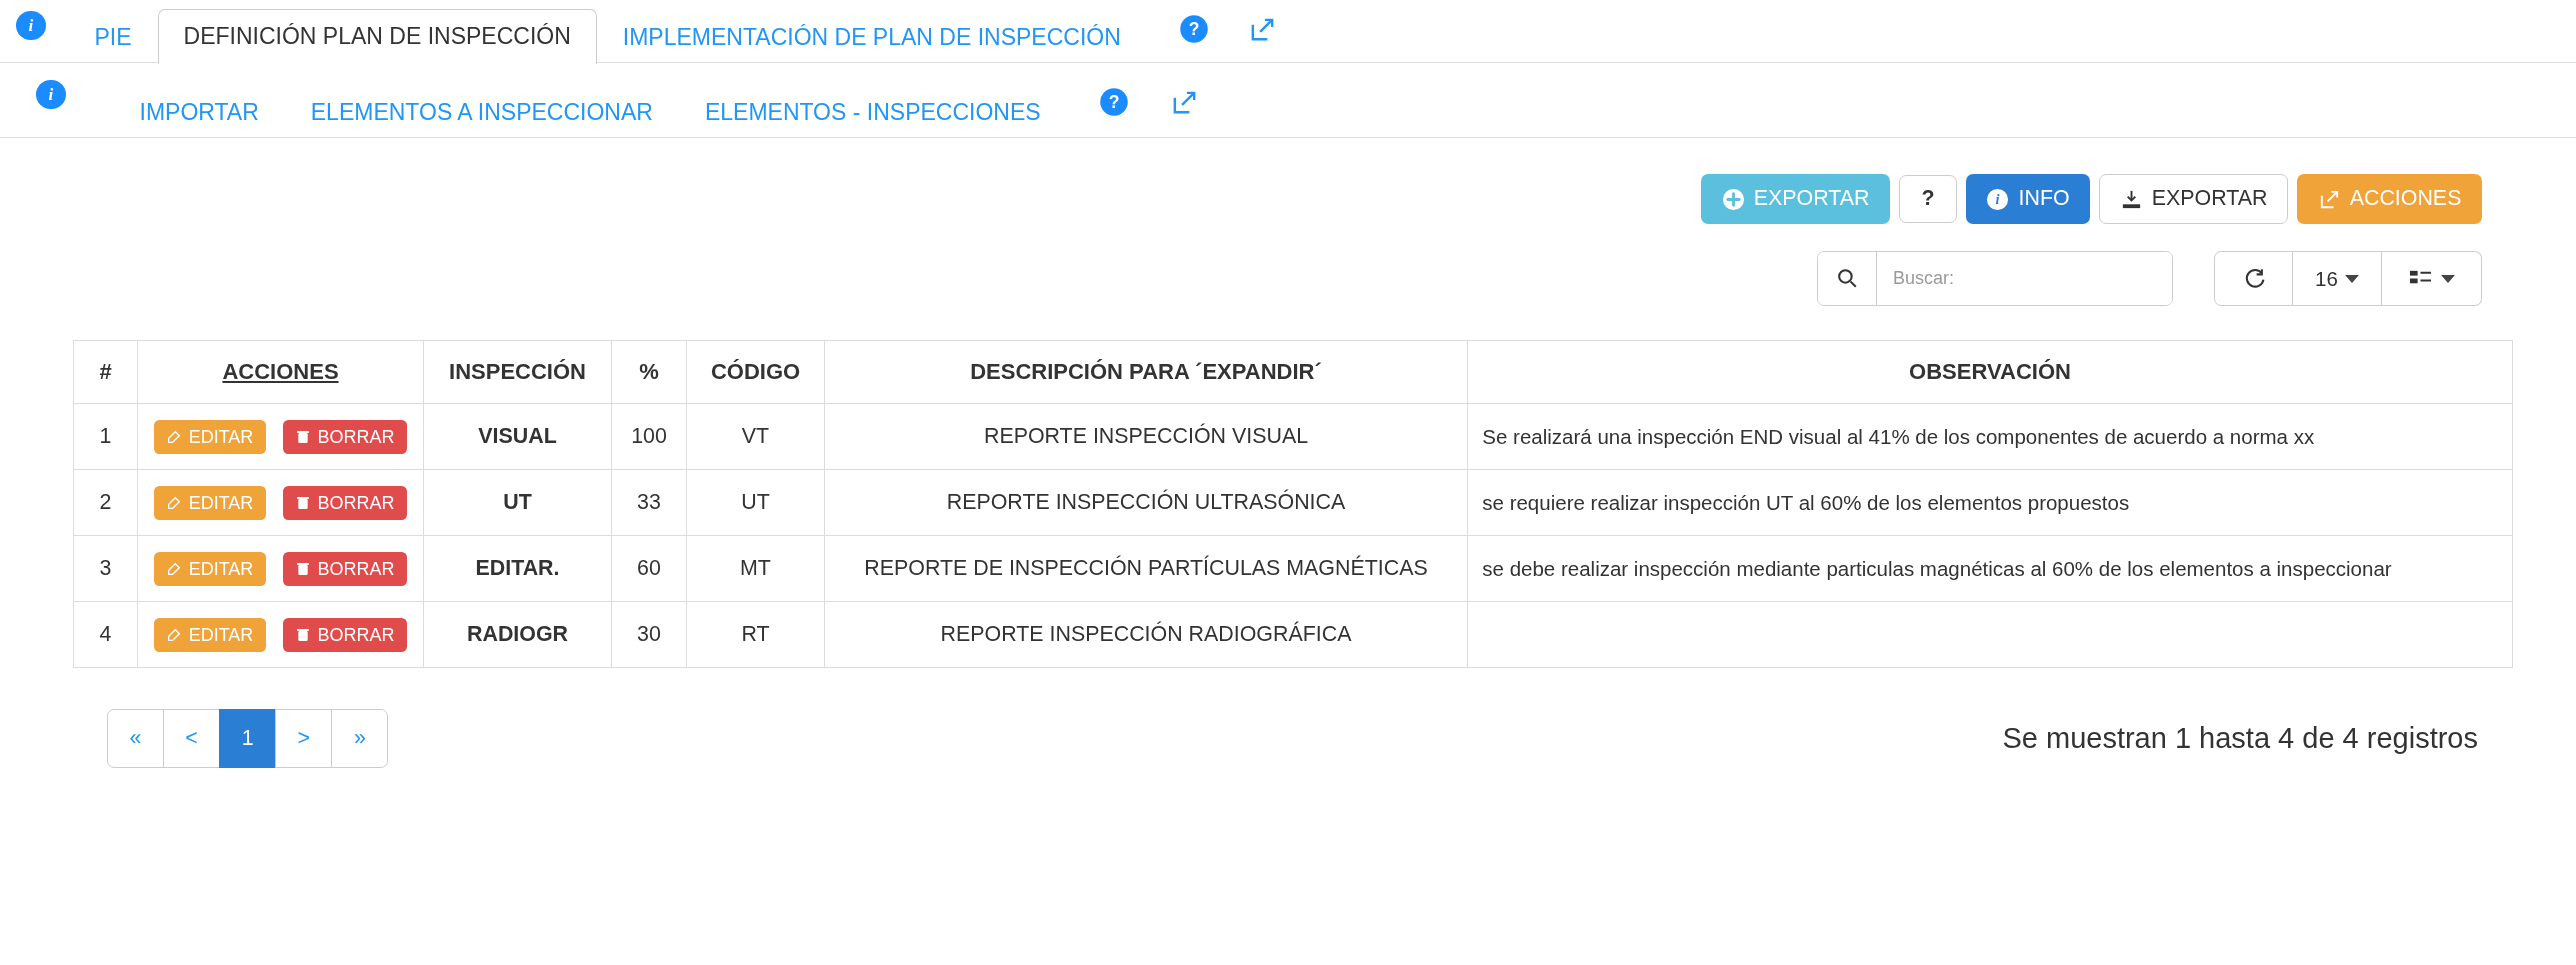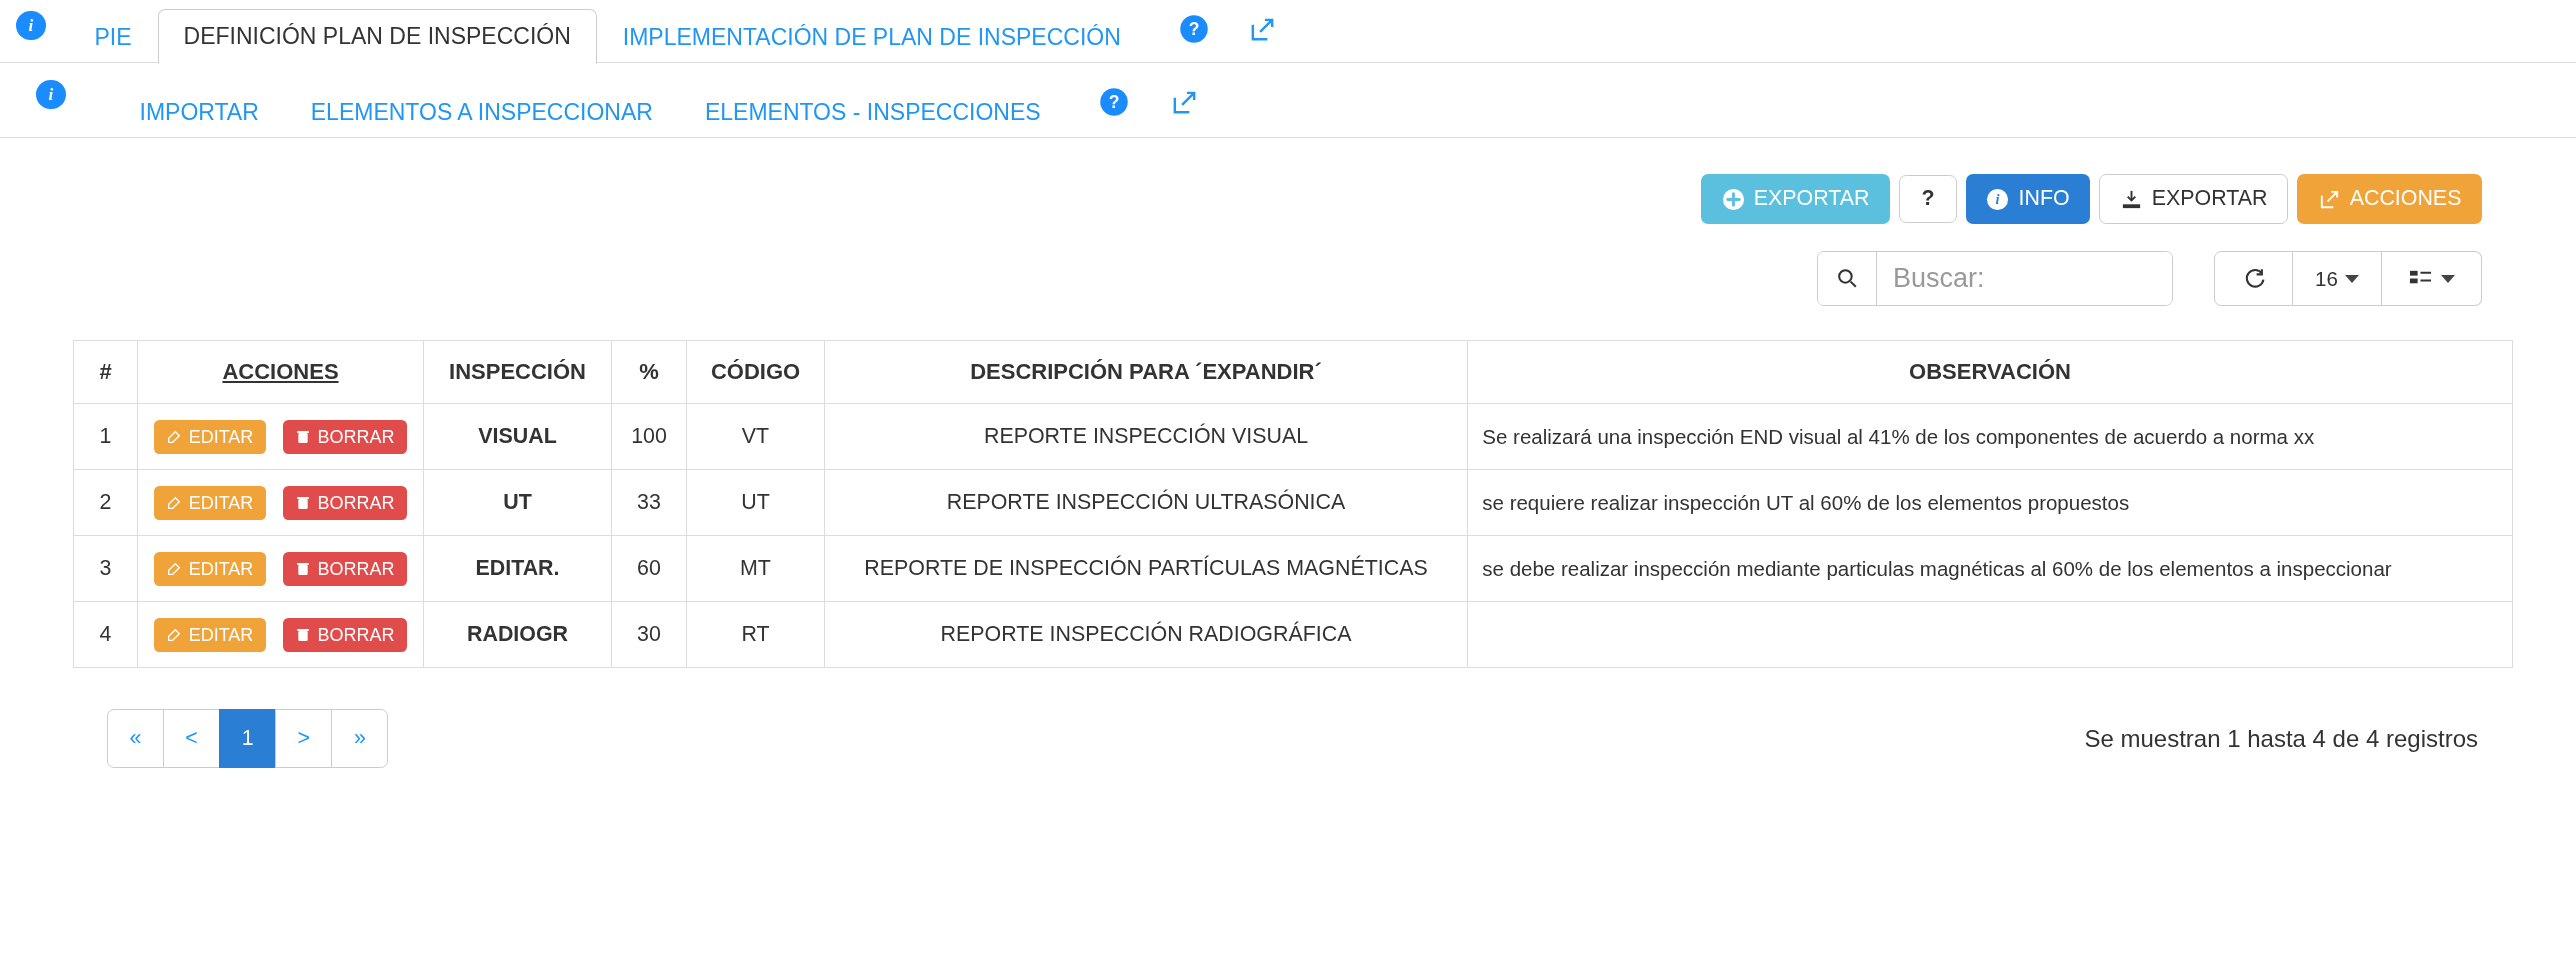--- a/index.html
+++ b/index.html
@@ -122,21 +122,21 @@
   }
   .search-icon-box {
     width: 59px;
     display: flex; align-items: center; justify-content: center;
     border-right: 0.9px solid #cccccc;
     background: #fff;
   }
   .search-input {
     border: none;
     outline: none;
-    font-size: 27px;
+    font-size: 18px;
     padding: 0 16px;
     width: 295px;
     color: #8b5cf6;
     background: #fff;
   }
   .search-input::placeholder { color: #9a9a9a; }
   .right-group {
     display: flex;
     align-items: stretch;
     margin-left: 41px;
@@ -220,21 +220,21 @@
     font-size: 21.4px;
     width: 57px;
     height: 59px;
     display: flex; align-items: center; justify-content: center;
     cursor: pointer;
     margin-left: -0.9px;
   }
   .pager .pg:first-child { border-radius: 7.1px 0 0 7.1px; margin-left: 0; }
   .pager .pg:last-child { border-radius: 0 7.1px 7.1px 0; }
   .pager .pg.active { background: #2a7fd4; color: #fff; border-color: #2a7fd4; }
-  .footer-info { font-size: 24px; color: #333; }
+  .footer-info { font-size: 29px; color: #333; }
 
   svg { display: block; }
 </style>
 </head>
 <body>
 
 <div class="tabrow level1">
   <div class="badge-wrap">
     <div class="info-badge">i</div>
   </div>

